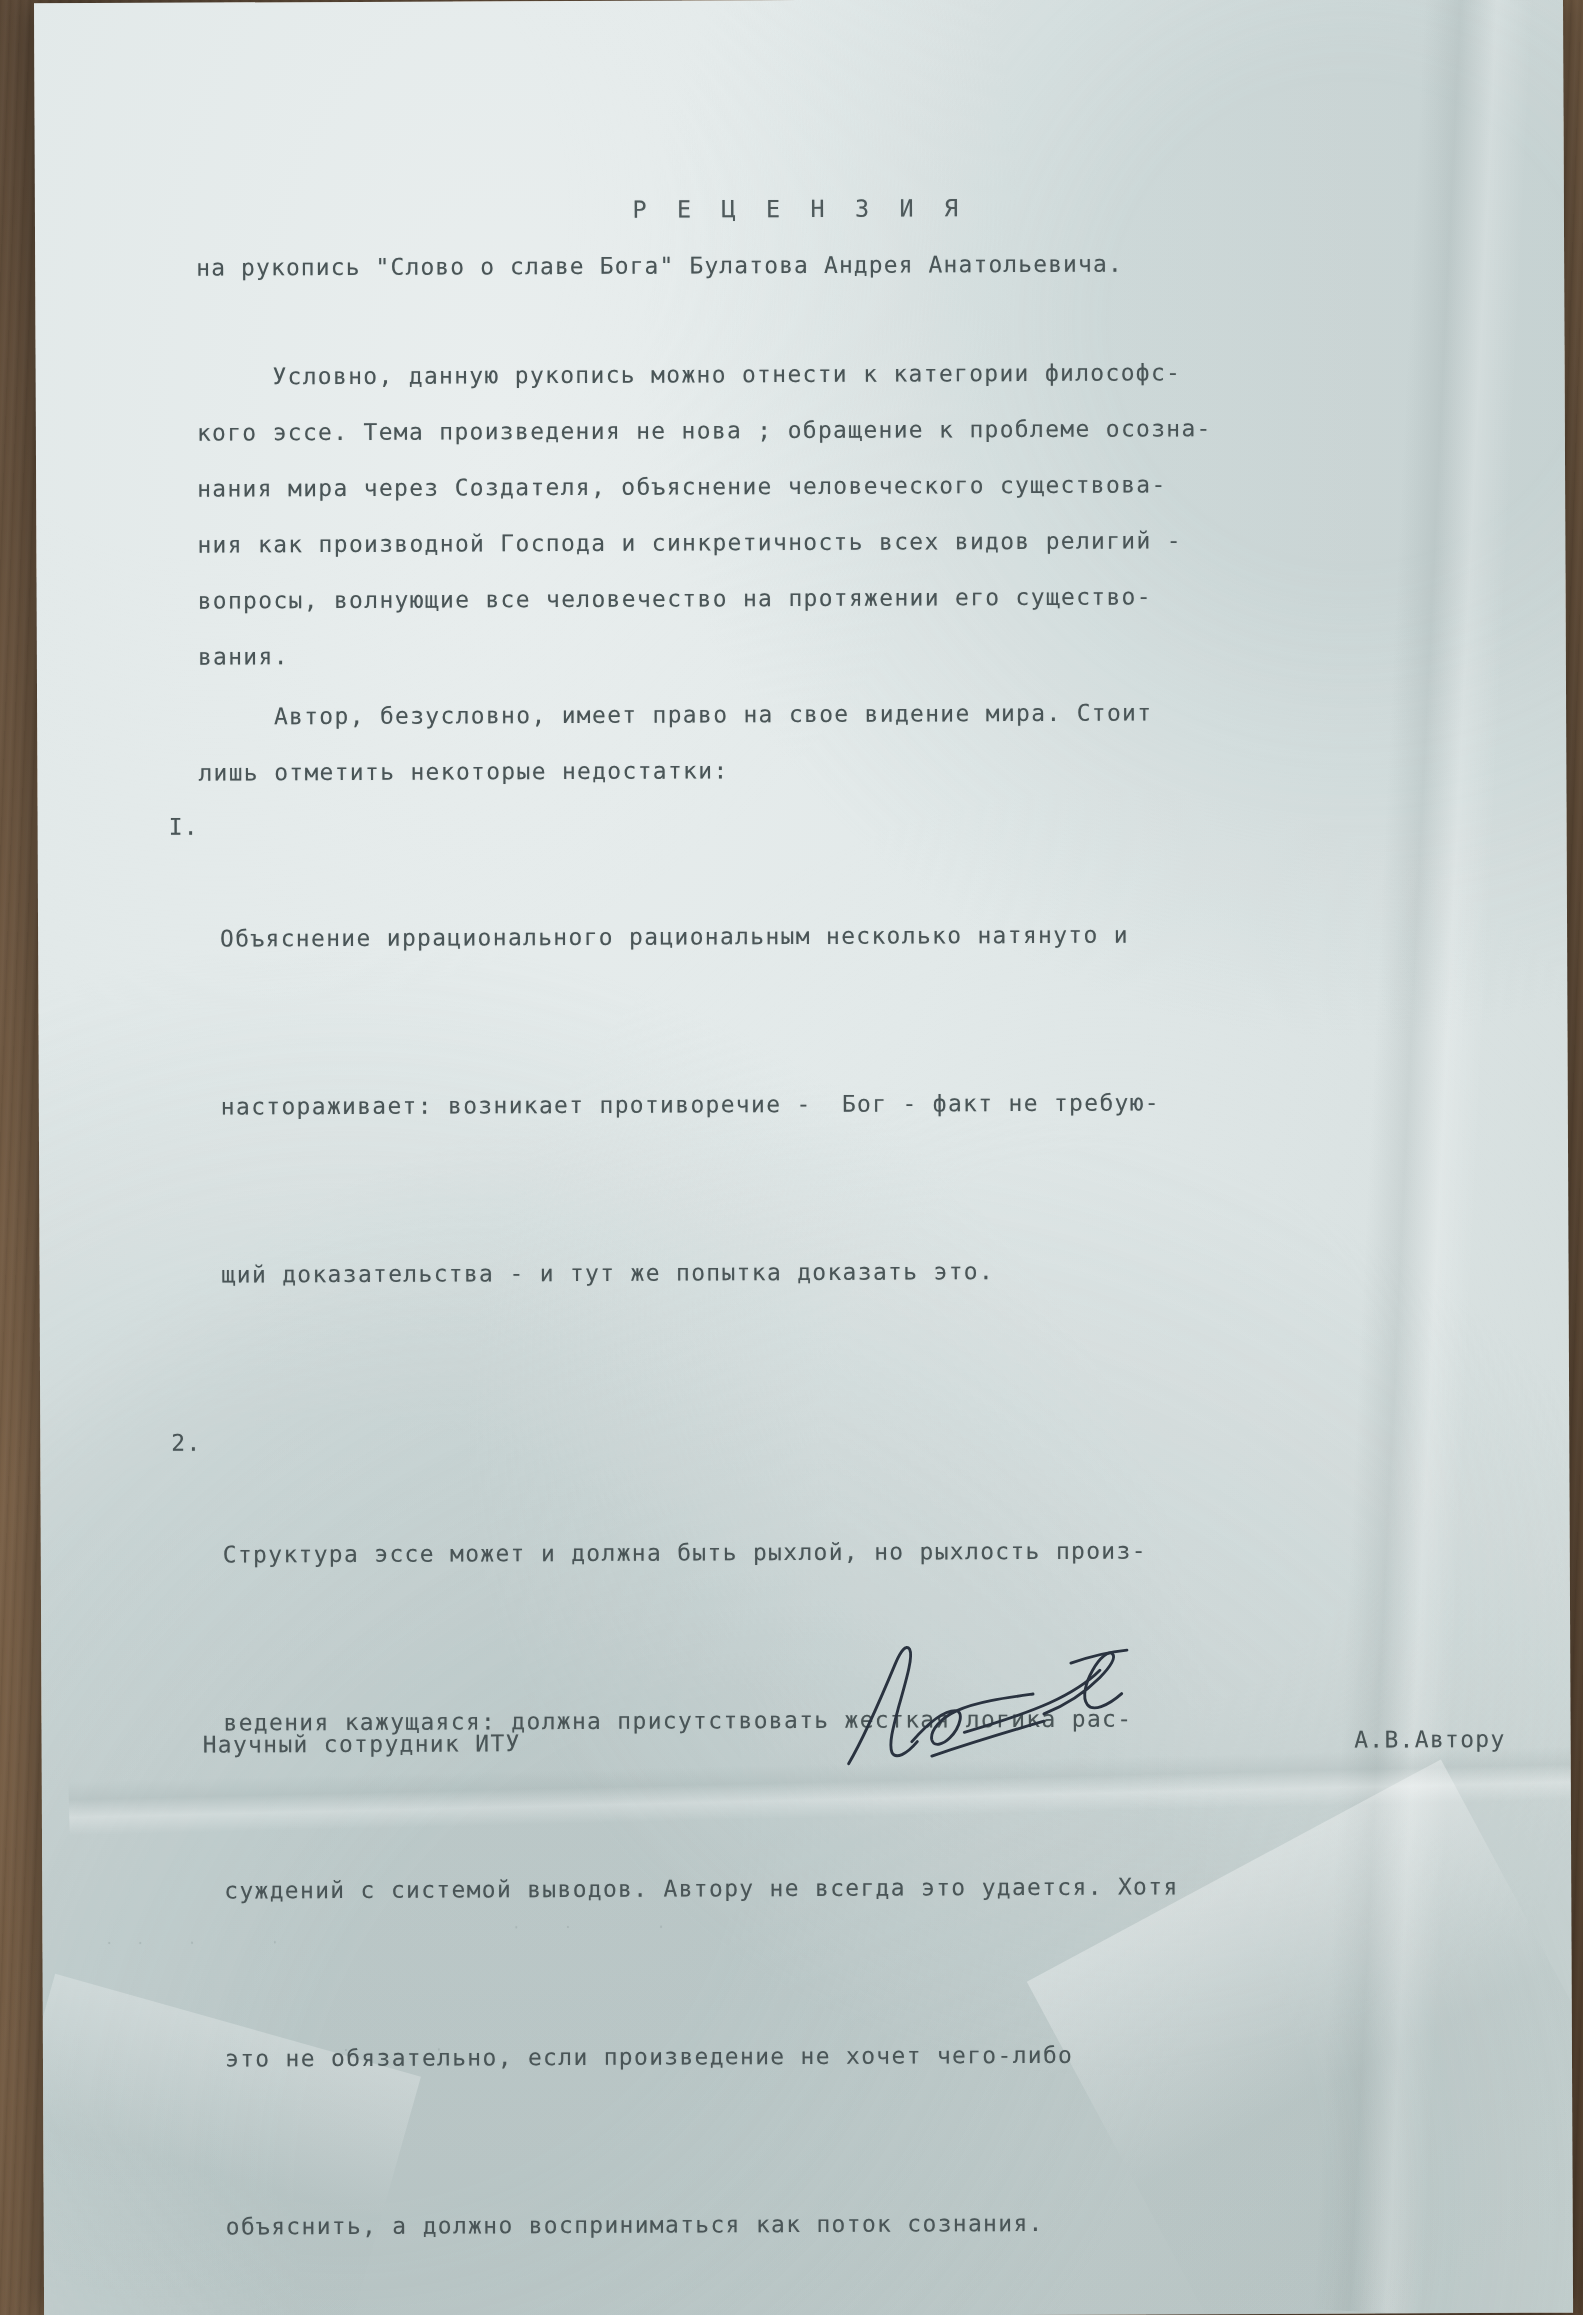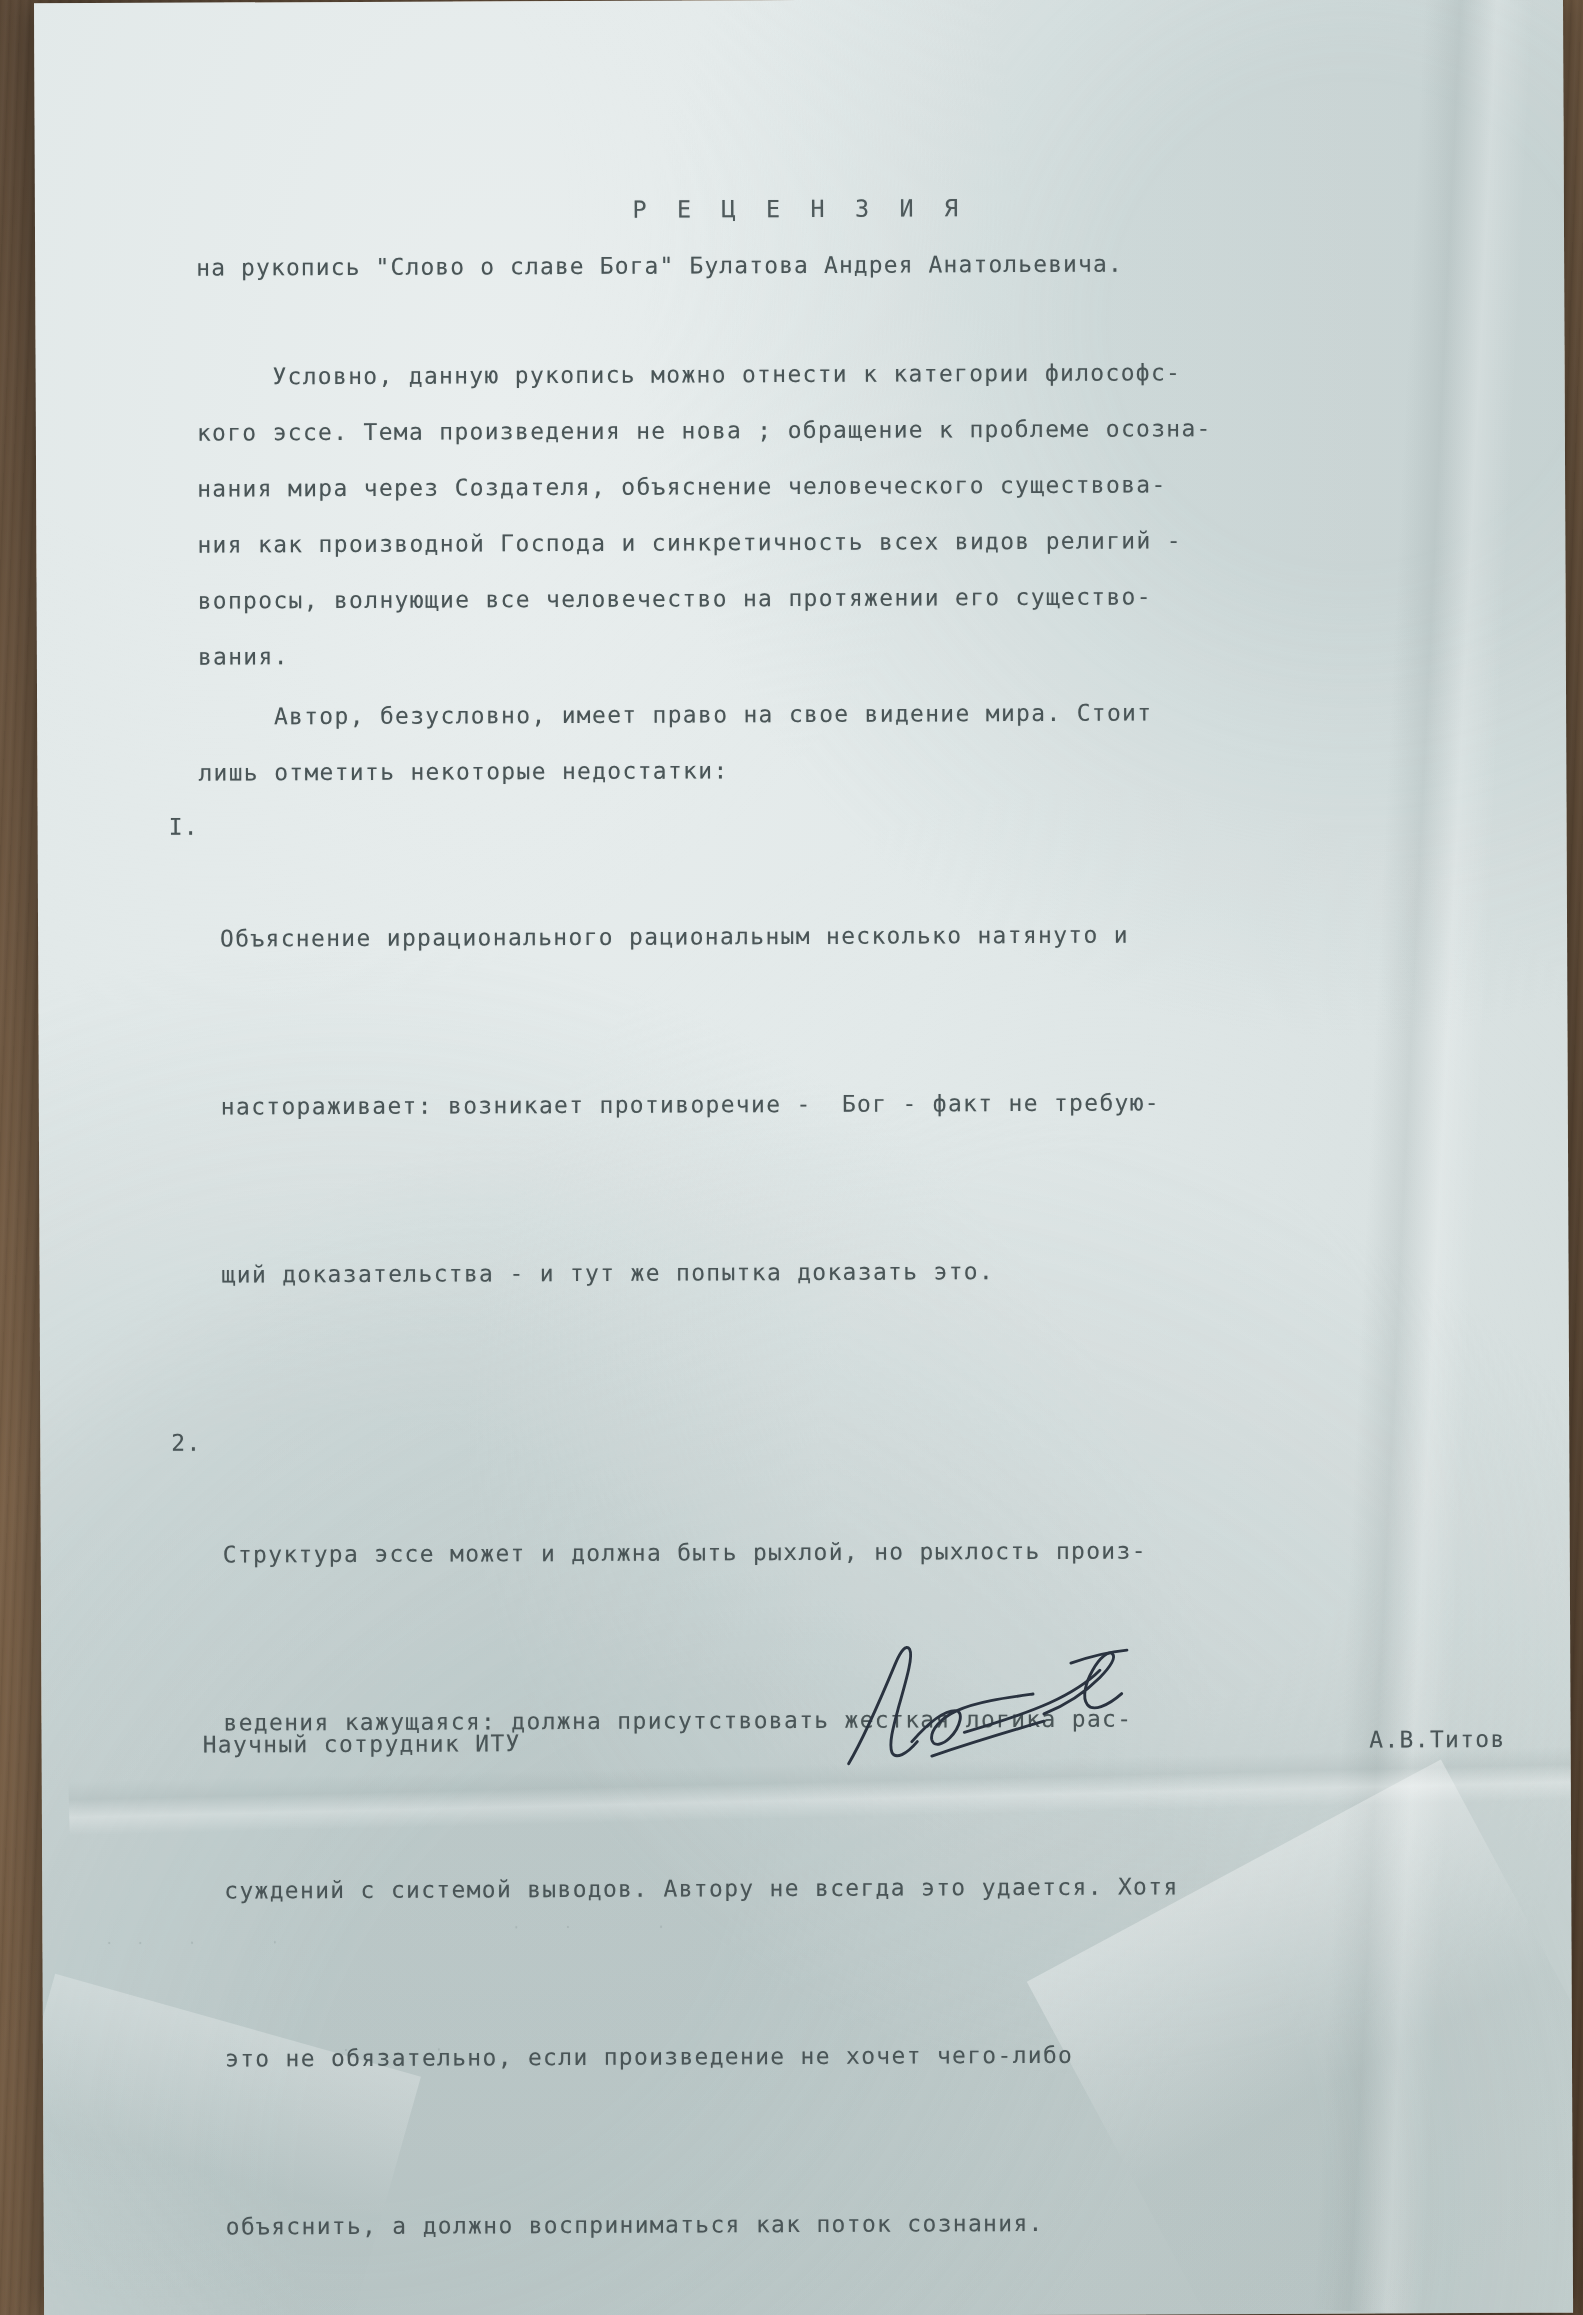--- a/index.html
+++ b/index.html
@@ -218,21 +218,21 @@
           <span>суждений с системой выводов. Автору не всегда это удается. Хотя</span>
           <span>это не обязательно, если произведение не хочет чего-либо</span>
           <span>объяснить, а должно восприниматься как поток сознания.</span>
         </div>
       </div>
 
     </div>
 
     <div class="sign-row">
       <div class="sign-name">Научный сотрудник ИТУ</div>
-      <div>А.В.Титов</div>
+      <div>А.В.Автору</div>
     </div>
 
     <div class="signature">
       <svg viewBox="0 0 380 170" xmlns="http://www.w3.org/2000/svg">
         <g fill="none" stroke="#2a3340" stroke-width="3.2" stroke-linecap="round" stroke-linejoin="round">
           <path d="M22,150 C40,120 58,78 74,40 C80,26 86,18 90,24 C94,32 86,58 78,86 C72,108 66,128 70,138 C74,146 86,140 98,126"></path>
           <path d="M92,126 C108,108 126,92 140,92 C150,92 146,110 134,122 C126,130 116,132 114,124 C112,114 124,100 142,92 C164,82 196,78 226,74"></path>
           <path d="M150,116 C178,108 212,98 244,84 C266,74 286,62 300,48"></path>
           <path d="M238,96 C258,88 282,74 300,56 C312,44 318,34 314,30 C310,26 300,34 292,48 C284,62 280,78 286,86 C292,94 308,88 324,74"></path>
           <path d="M268,40 C286,34 308,28 330,26"></path>

